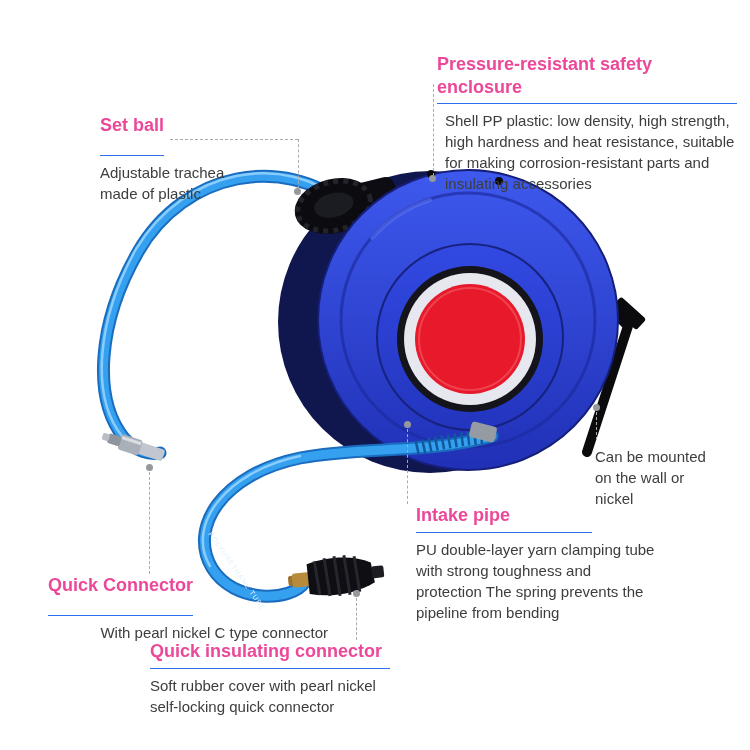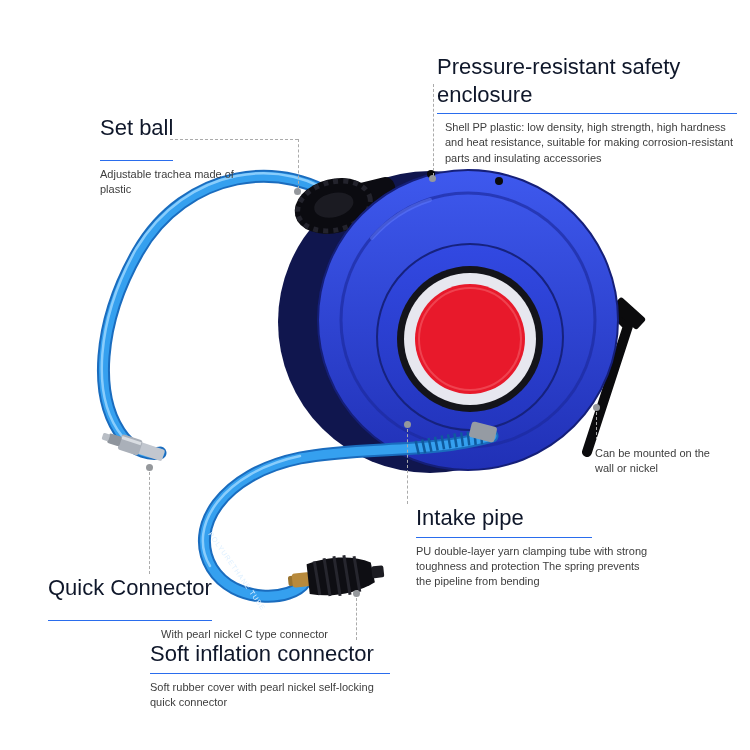--- a/index.html
+++ b/index.html
@@ -2,26 +2,26 @@
 <html><head>
 <meta charset="utf-8">
 <style>
   html,body{margin:0;padding:0;background:#fff;}
   #stage{
     position:relative;width:750px;height:750px;background:#ffffff;
     font-family:"Liberation Sans",sans-serif;overflow:hidden;
   }
   .callout{position:absolute;}
   .co-title{
-    color:#0f172a;font-size:22px;line-height:1.25;font-weight:400;
+    color:#ec4899;font-size:18px;line-height:1.25;font-weight:700;
   }
   .u-full{border-bottom:1px solid #2a6ded;padding-bottom:5px;}
   .u-fit{display:inline-block;border-bottom:1px solid #2a6ded;padding-bottom:18px;}
   .co-body{
-    color:#3d3d3d;font-size:11px;line-height:1.4;margin-top:6px;
+    color:#3d3d3d;font-size:15px;line-height:1.4;margin-top:6px;
   }
   .vline{position:absolute;width:0;border-left:1px dashed #ababab;}
   .hline{position:absolute;height:0;border-top:1px dashed #ababab;}
   .dot{position:absolute;width:7px;height:7px;border-radius:50%;background:#95989c;}
   svg{position:absolute;left:0;top:0;}
 </style>
 </head>
 <body>
 
 <div id="stage">
@@ -132,17 +132,17 @@
   <div class="dot" style="left:146px;top:464px;"></div>
   <div class="vline" style="left:149px;top:472px;height:102px;"></div>
   <div class="callout" style="left:48px;top:574px;width:290px;">
     <span class="co-title u-fit">Quick Connector</span>
     <div class="co-body" style="width:280px;text-align:right;">With pearl nickel C type connector</div>
   </div>
 
   <div class="dot" style="left:353px;top:590px;"></div>
   <div class="vline" style="left:356px;top:598px;height:42px;"></div>
   <div class="callout" style="left:150px;top:640px;width:240px;">
-    <div class="co-title u-full">Soft inflation connector</div>
+    <div class="co-title u-full">Quick insulating connector</div>
     <div class="co-body" style="width:234px;">Soft rubber cover with pearl nickel self-locking quick connector</div>
   </div>
 
 </div>
 
 </body></html>

